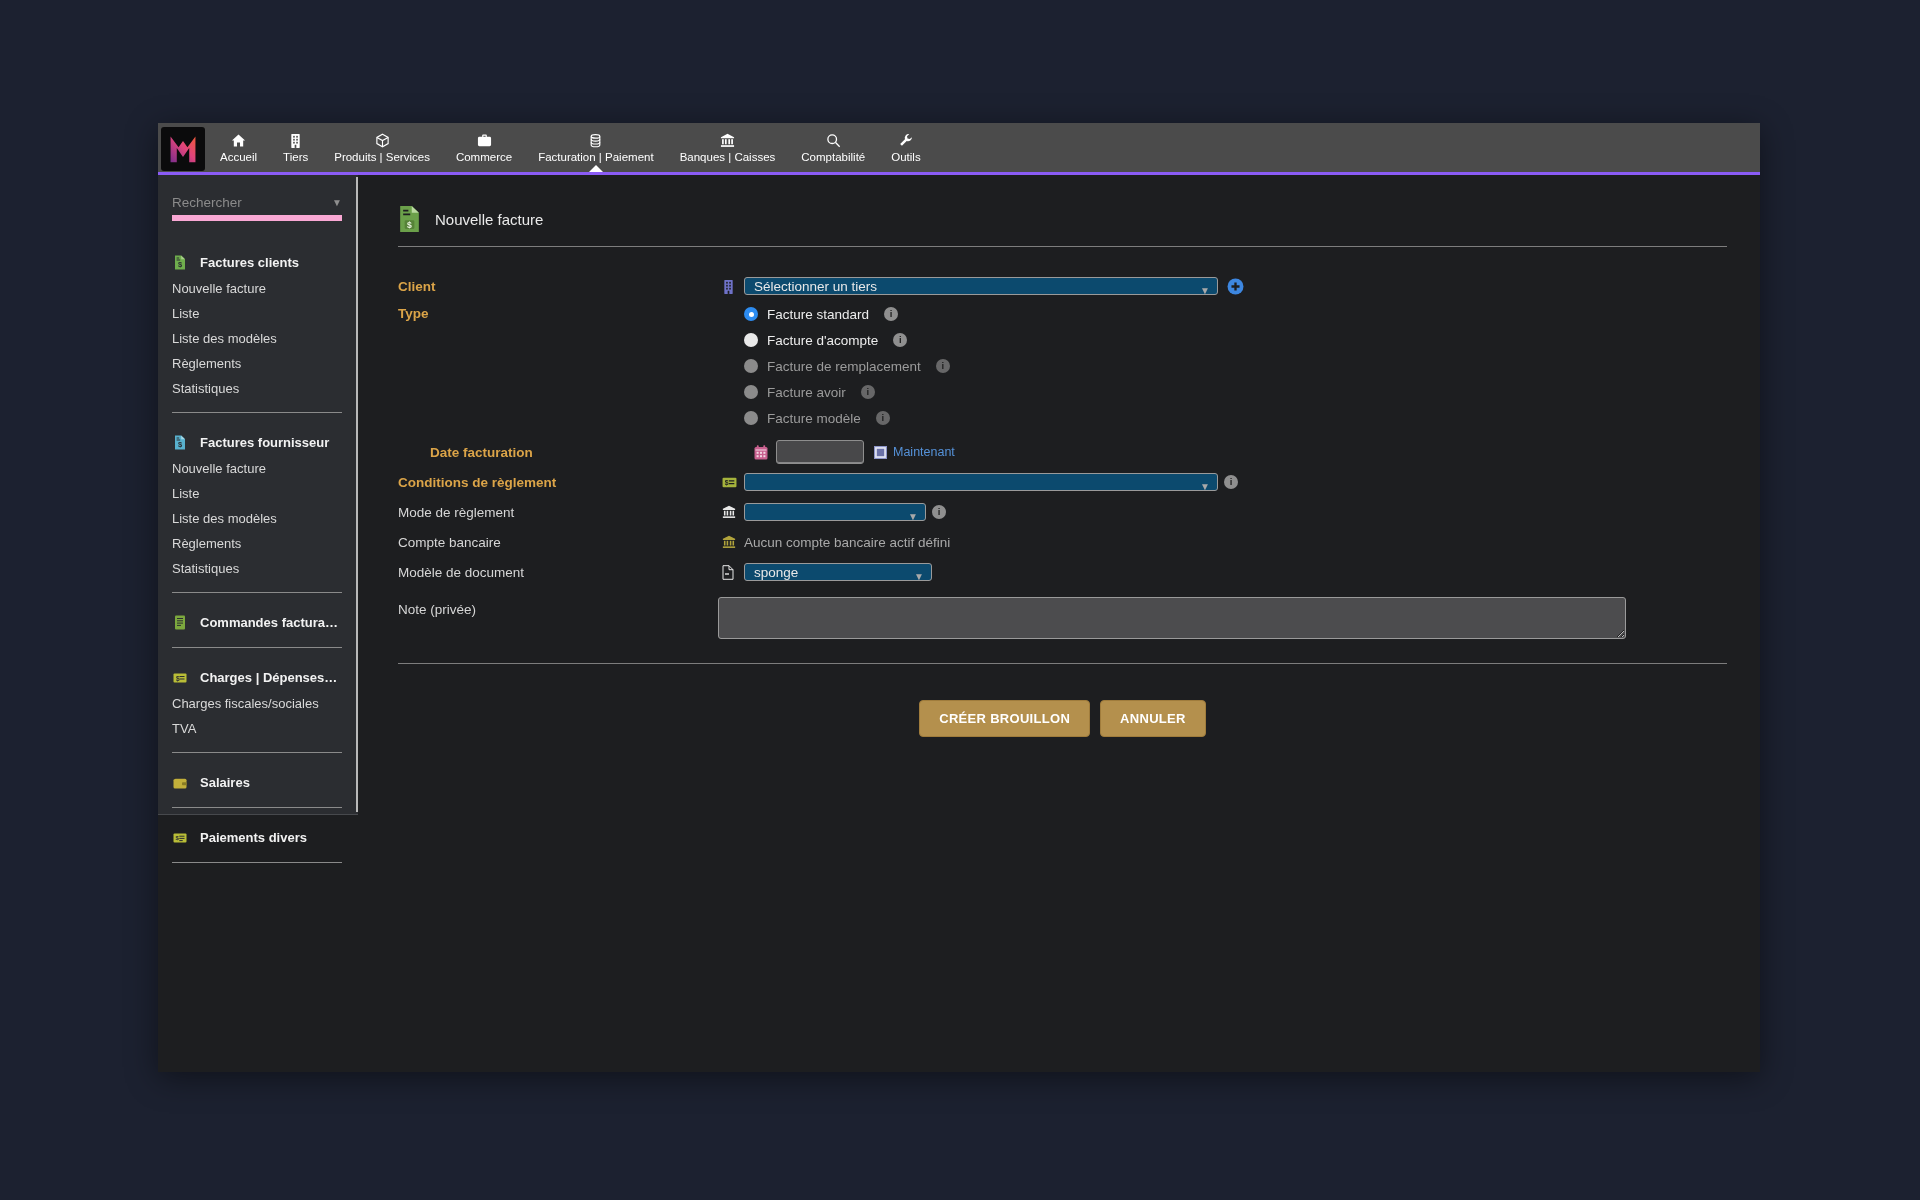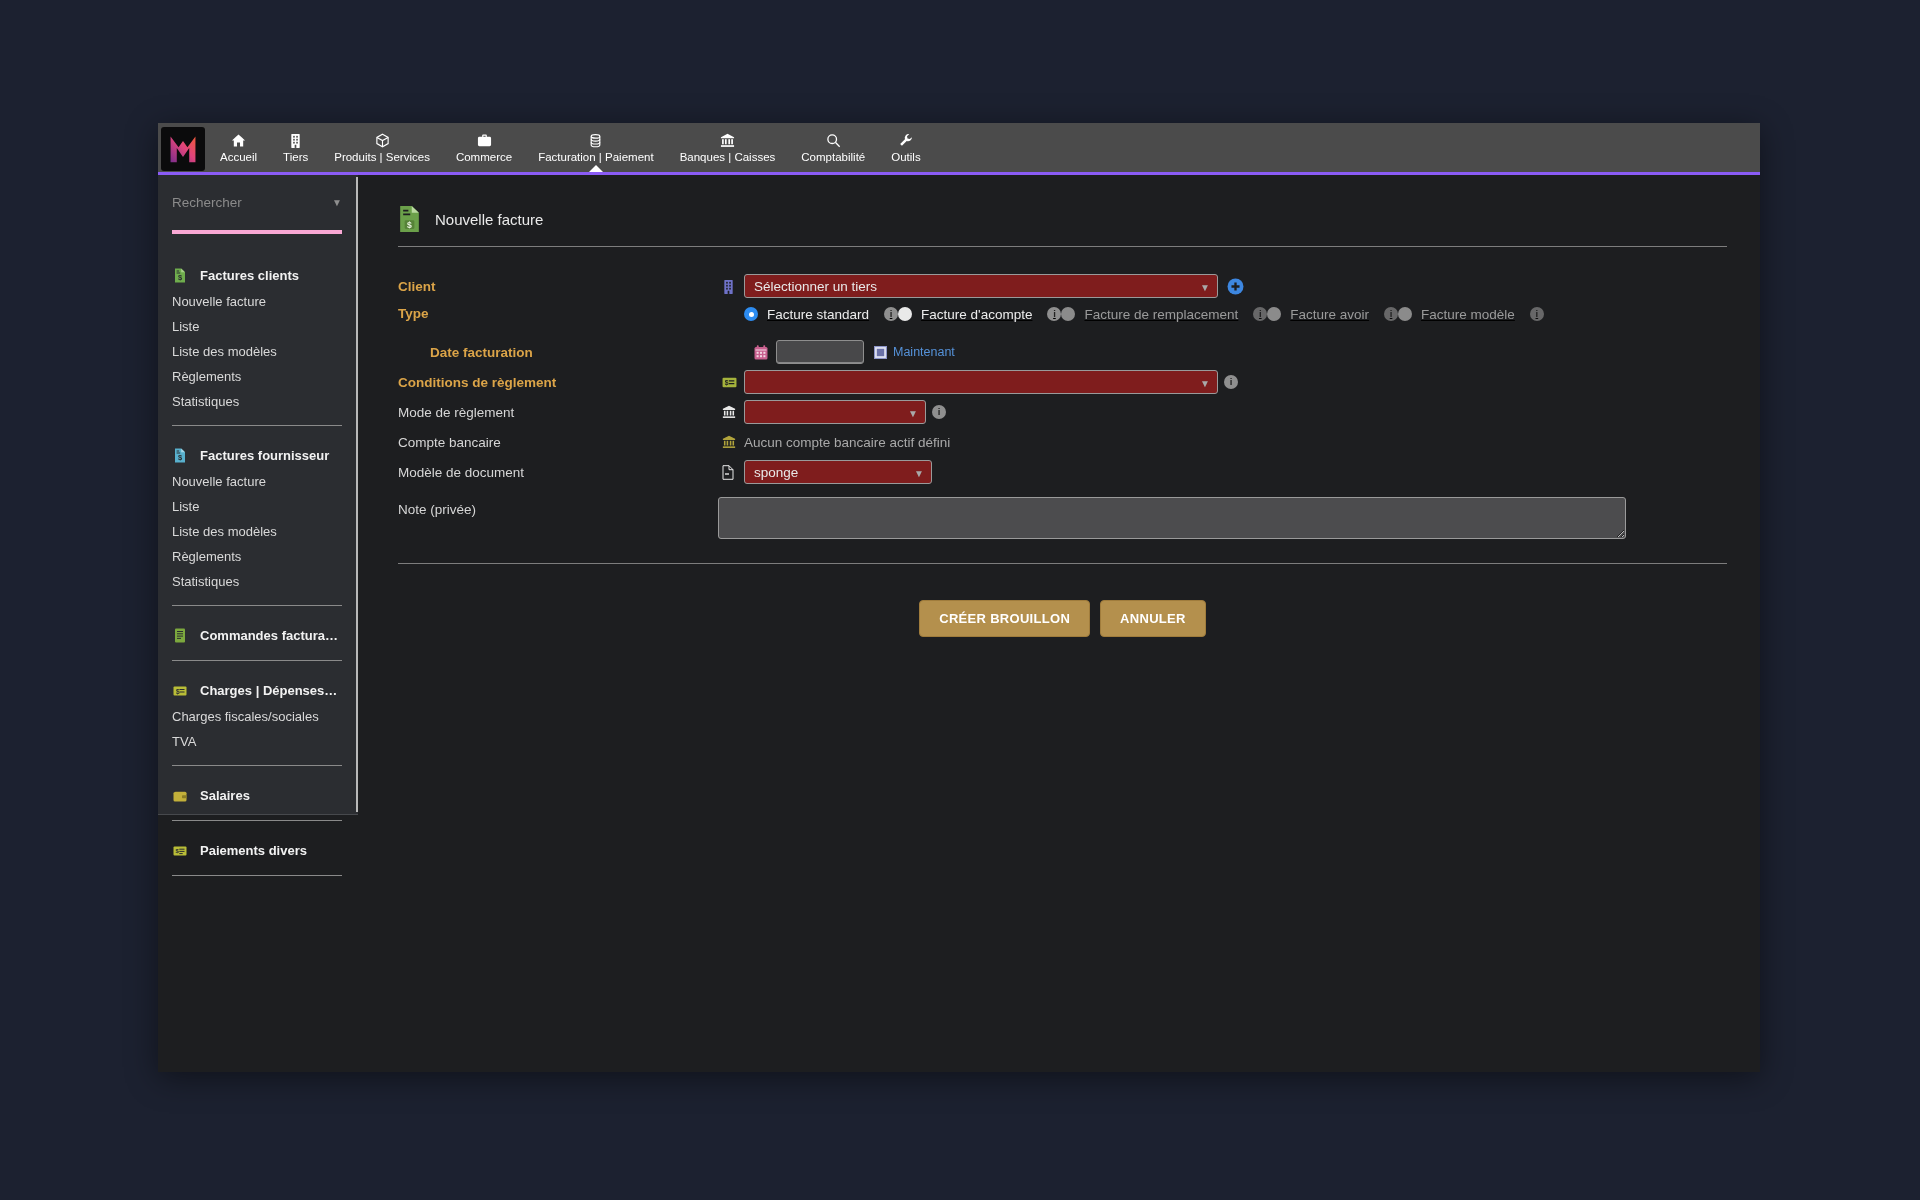--- a/index.html
+++ b/index.html
@@ -26,22 +26,22 @@
   .nav-version { font-size:12px; color:#e3e3e3; }
   .avatar { width:27px; height:27px; border-radius:50%; overflow:hidden; }
   .nav-user { font-size:13px; color:#fff; }
   .chev { display:flex; align-items:center; }
 
   
   .sidebar { position:absolute; left:0; top:52px; width:200px; height:640px;
              background:#2b2d31; padding:20px 14px 0 14px;
              border-bottom:1px solid #47494d; }
   .side-scroll { position:absolute; right:0; top:2px; bottom:2px; width:2px; background:#b9b9b9; }
-  .searchbox { display:flex; align-items:center; width:170px; border-bottom:4px solid #f9a8d4;
-               padding-bottom:20px; }
+  .searchbox { display:flex; align-items:center; width:170px; border-bottom:6px solid #f9a8d4;
+               padding-bottom:5px; }
   .searchbox input { flex:1; background:transparent; border:none; outline:none;
                      font-size:13.5px; color:#cfcfcf; font-family:"Liberation Sans",sans-serif; width:120px; }
   .searchbox input::placeholder { color:#8b8b8b; }
   .search-caret { color:#8f8f8f; font-size:10px; }
   .side-head { display:flex; align-items:center; gap:13px; margin-top:22px; cursor:pointer; }
   .side-head.first { margin-top:34px; }
   .side-head-label { font-size:13px; font-weight:bold; color:#f2f2f2; white-space:nowrap; }
   .sicon { width:15px; display:flex; justify-content:center; }
   .side-item { display:block; margin-top:12px; font-size:13px; color:#d9d9d9;
                text-decoration:none; cursor:pointer; line-height:13px; }
@@ -54,32 +54,32 @@
   .hr { border-top:1px solid #7d7d7d; margin-top:13px; }
   .hr2 { border-top:1px solid #7d7d7d; margin-top:24px; }
 
   .frow { display:flex; align-items:center; min-height:30px; }
   .frow.top { align-items:flex-start; }
   .flabel { width:324px; flex:none; font-size:13.5px; color:#d6d6d6; }
   .flabel.req { color:#dba448; font-weight:bold; }
   .flabel-note { width:320px; flex:none; font-size:13.5px; color:#d6d6d6; padding-top:5px; }
   .ficon { width:22px; flex:none; display:flex; align-items:center; }
 
-  .fake-select { position:relative; height:24px; background:#7f1d1d; border:1px solid #9a9a9a;
+  .fake-select { position:relative; height:18px; background:#0c4a6e; border:1px solid #9a9a9a;
                  border-radius:3px; color:#e8e8e8; font-size:13.5px; display:flex;
                  align-items:center; padding:0 22px 0 9px; cursor:pointer; }
   .fake-select .sel-caret { position:absolute; right:7px; top:7px; color:#a9a9a9; font-size:10px; }
   .w-client { width:474px; }
   .w-cond { width:474px; }
   .w-mode { width:182px; }
   .w-model { width:188px; }
 
   .plus-btn { margin-left:9px; cursor:pointer; display:flex; }
 
-  .radio-col { display:flex; flex-direction:row;text-decoration:underline; }
+  .radio-col { display:flex; flex-direction:column; }
   .radio-row { height:26px; display:flex; align-items:center; gap:9px; cursor:pointer; }
   .radio { width:14px; height:14px; border-radius:50%; position:relative; flex:none; }
   .radio.sel { background:#2d8cf0; }
   .radio.sel::after { content:""; position:absolute; left:4.5px; top:4.5px; width:5px; height:5px;
                       border-radius:50%; background:#fff; }
   .radio.on { background:#e9e9e9; }
   .radio.off { background:#8b8b8b; }
   .radio-label { font-size:13.5px; color:#ededed; }
   .radio-row.dis .radio-label { color:#9b9b9b; }
   .info { display:inline-block; width:14px; height:14px; border-radius:50%; background:#8f8f8f;

